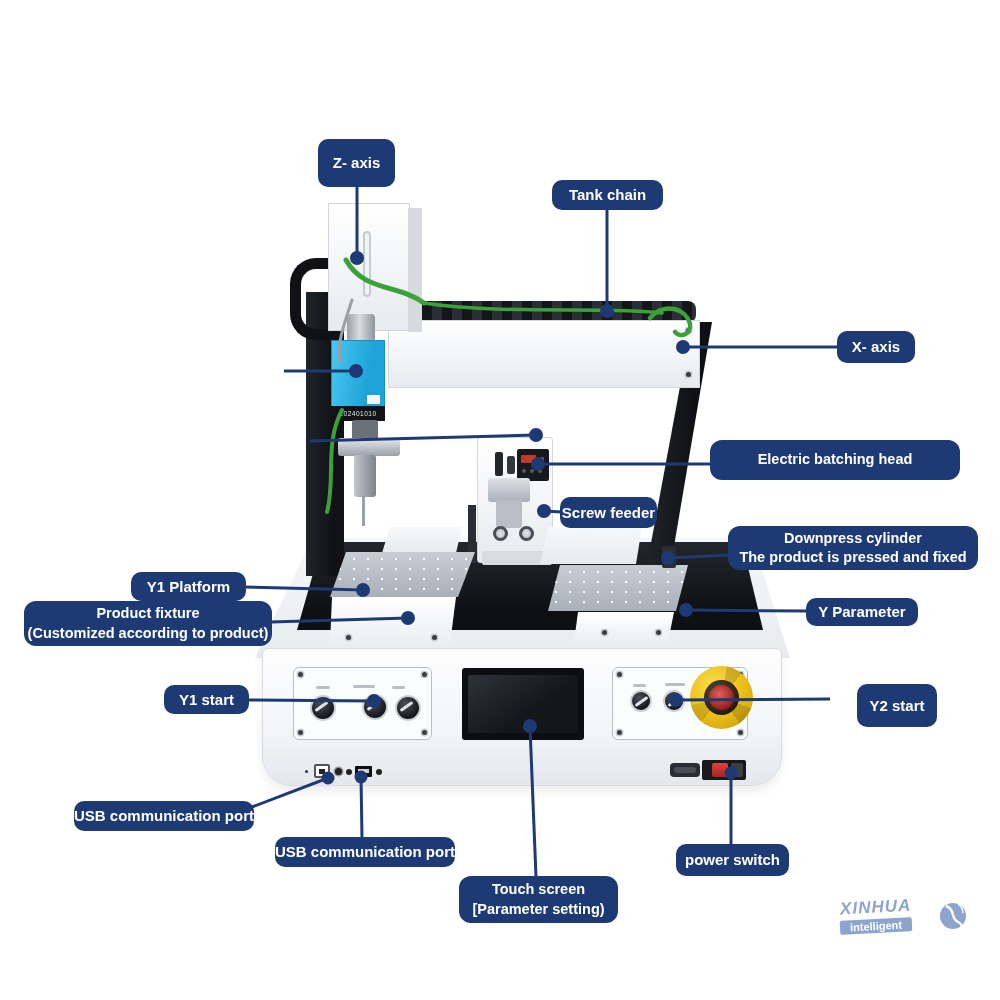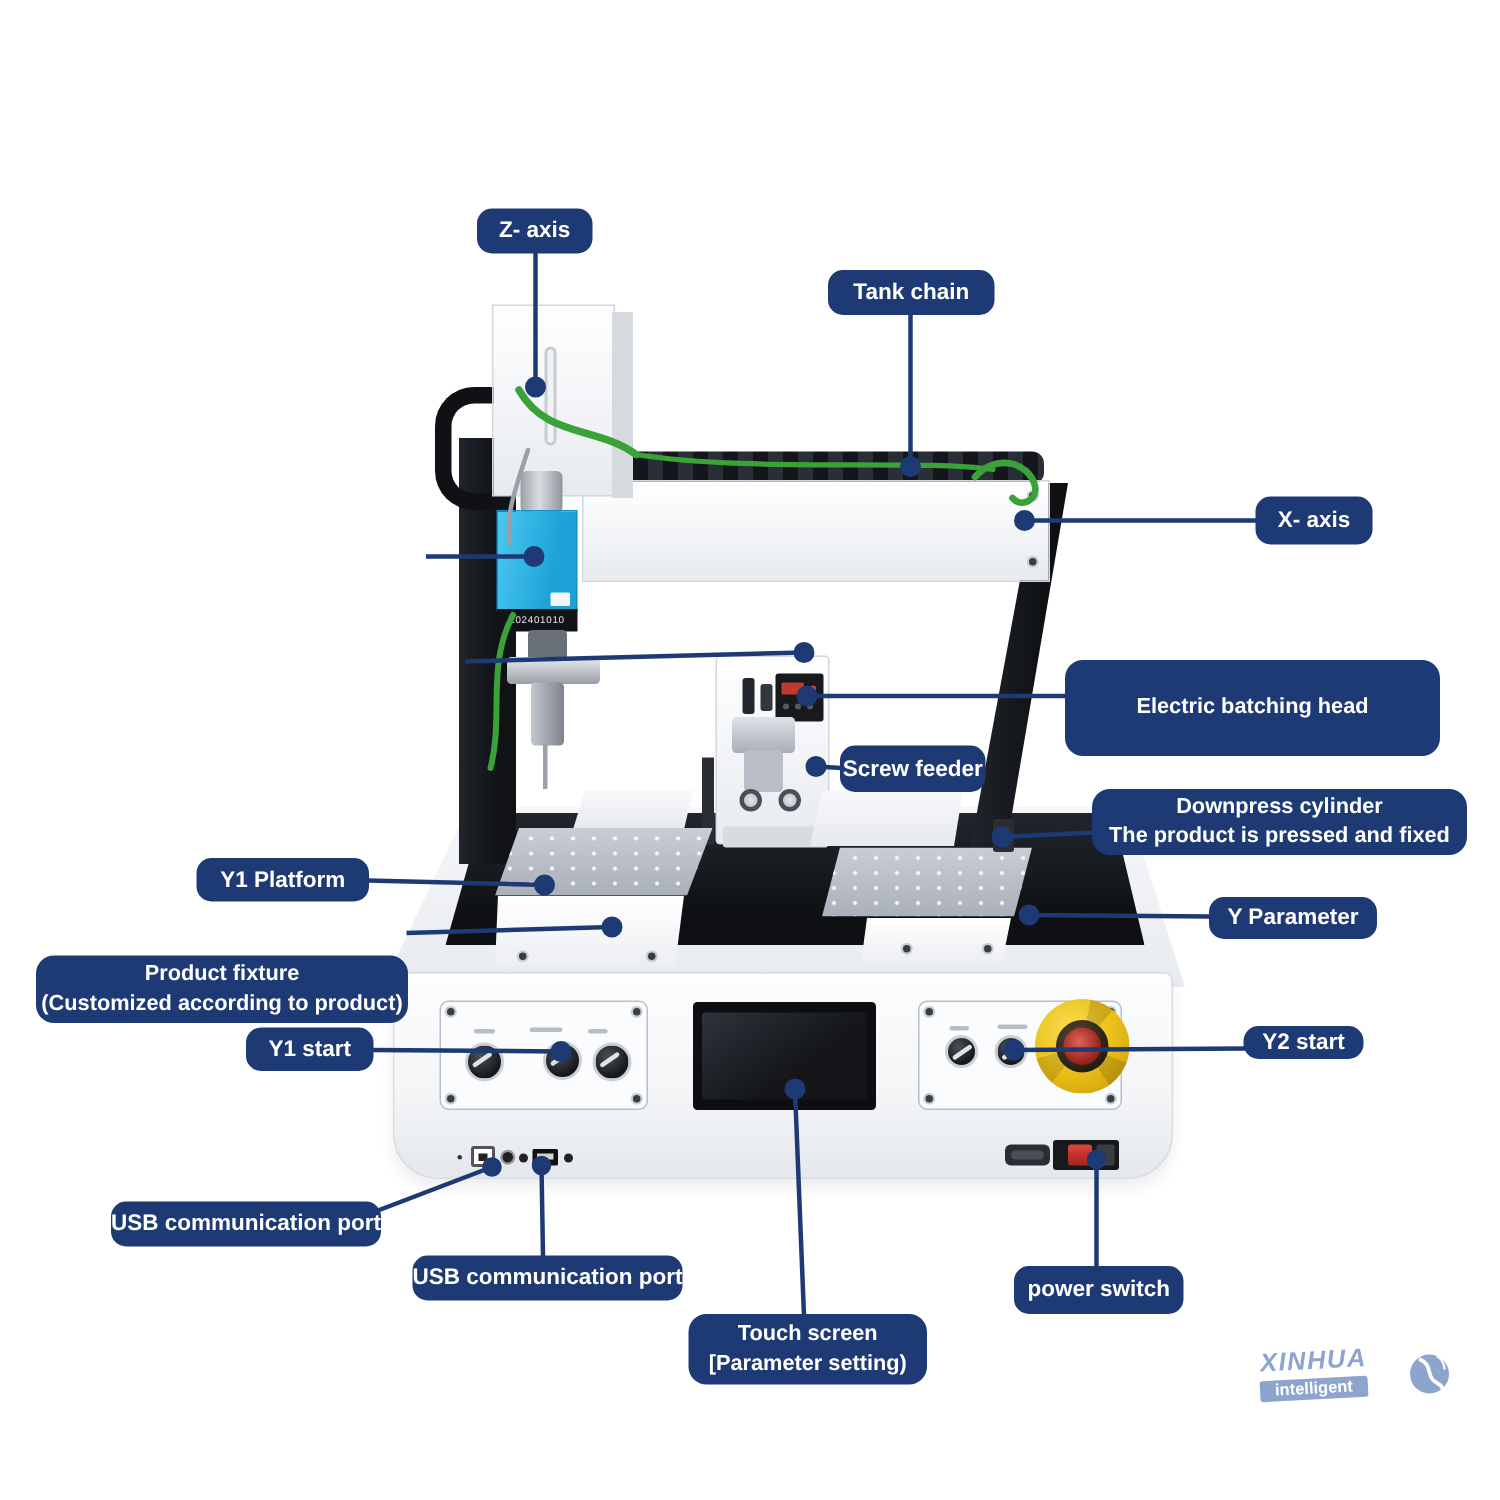--- a/index.html
+++ b/index.html
@@ -250,65 +250,65 @@
         <circle cx="328" cy="778" r="5"></circle>
       <line x1="362" y1="838" x2="361" y2="777"></line>
         <circle cx="361" cy="777" r="5"></circle>
       <line x1="536" y1="877" x2="530" y2="727"></line>
         <circle cx="530" cy="726" r="5.5"></circle>
       <line x1="731" y1="845" x2="731" y2="774"></line>
         <circle cx="731" cy="773" r="5"></circle>
     </g>
   </svg>
 
-  <div class="label" style="left:318px;top:139px;width:77px;height:30px">
+  <div class="label" style="left:318px;top:139px;width:77px;height:48px">
     <span>Z- axis</span>
     </div>
 
   <div class="label" style="left:552px;top:180px;width:111px;height:30px">
     <span>Tank chain</span>
     </div>
 
   <div class="label" style="left:837px;top:331px;width:78px;height:32px">
     <span>X- axis</span>
     </div>
 
 
 
-  <div class="label two" style="left:710px;top:440px;width:250px;height:64px">
+  <div class="label two" style="left:710px;top:440px;width:250px;height:40px">
     <span>Electric batching head</span>
     </div>
 
   <div class="label" style="left:560px;top:497px;width:97px;height:31px">
     <span>Screw feeder</span>
     </div>
 
   <div class="label two" style="left:728px;top:526px;width:250px;height:44px">
     <span>Downpress cylinder</span>
     <span>The product is pressed and fixed</span>
     </div>
 
   <div class="label" style="left:131px;top:572px;width:115px;height:29px">
     <span>Y1 Platform</span>
     </div>
 
-  <div class="label two" style="left:24px;top:637px;width:248px;height:45px">
+  <div class="label two" style="left:24px;top:601px;width:248px;height:45px">
     <span>Product fixture</span>
     <span>(Customized according to product)</span>
     </div>
 
   <div class="label" style="left:806px;top:598px;width:112px;height:28px">
     <span>Y Parameter</span>
     </div>
 
   <div class="label" style="left:164px;top:685px;width:85px;height:29px">
     <span>Y1 start</span>
     </div>
 
-  <div class="label" style="left:829px;top:684px;width:80px;height:22px">
+  <div class="label" style="left:857px;top:684px;width:80px;height:43px">
     <span>Y2 start</span>
     </div>
 
   <div class="label" style="left:74px;top:801px;width:180px;height:30px">
     <span>USB communication port</span>
     </div>
 
   <div class="label" style="left:275px;top:837px;width:180px;height:30px">
     <span>USB communication port</span>
     </div>

